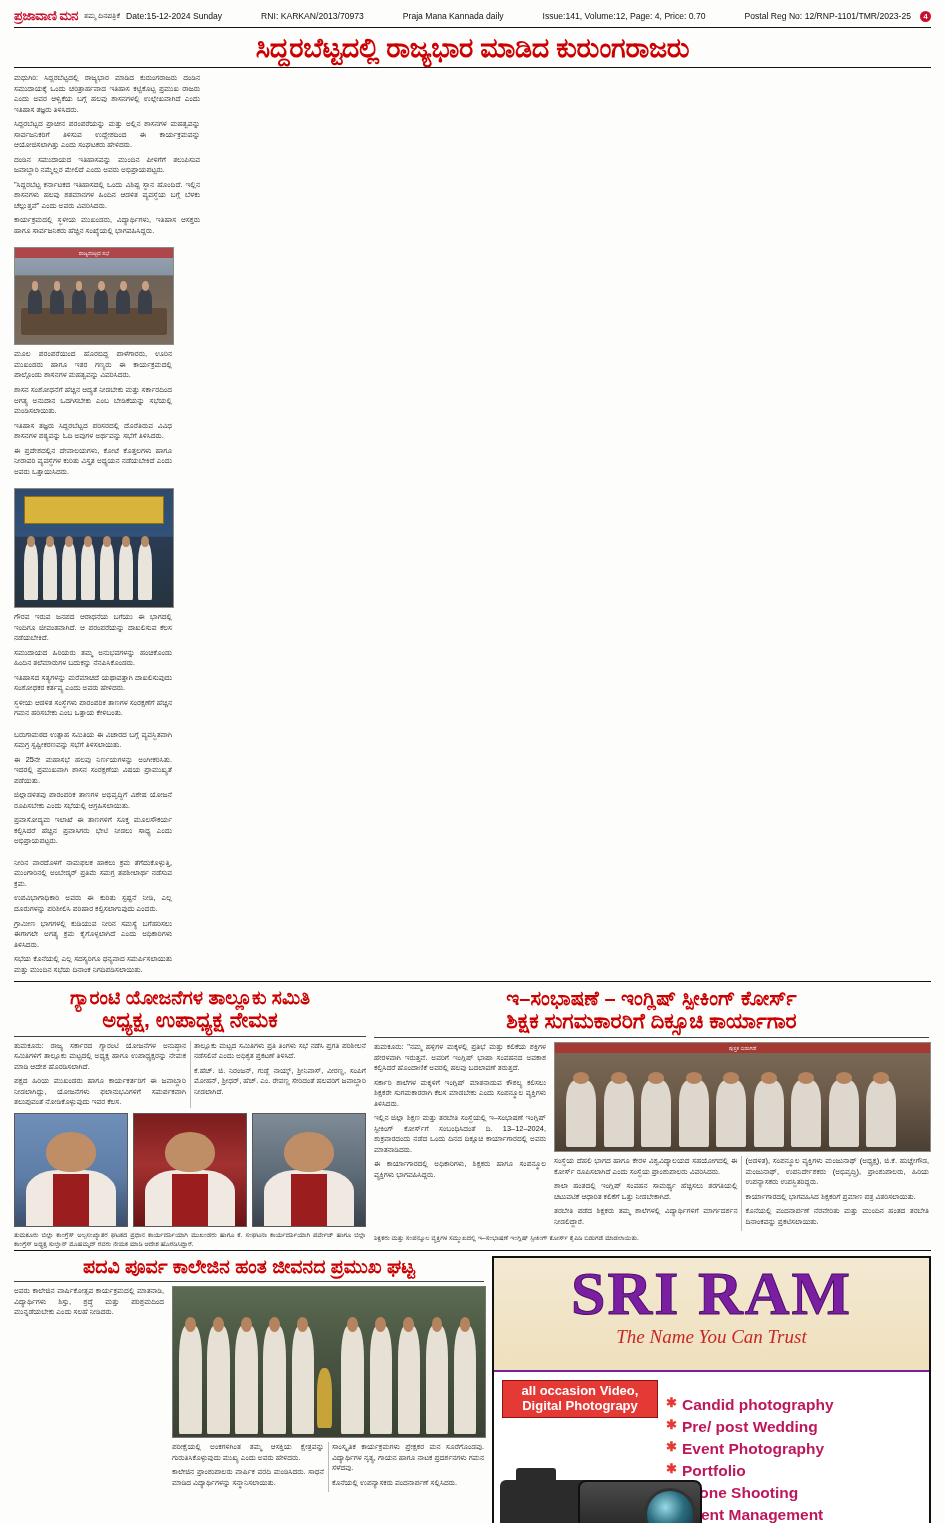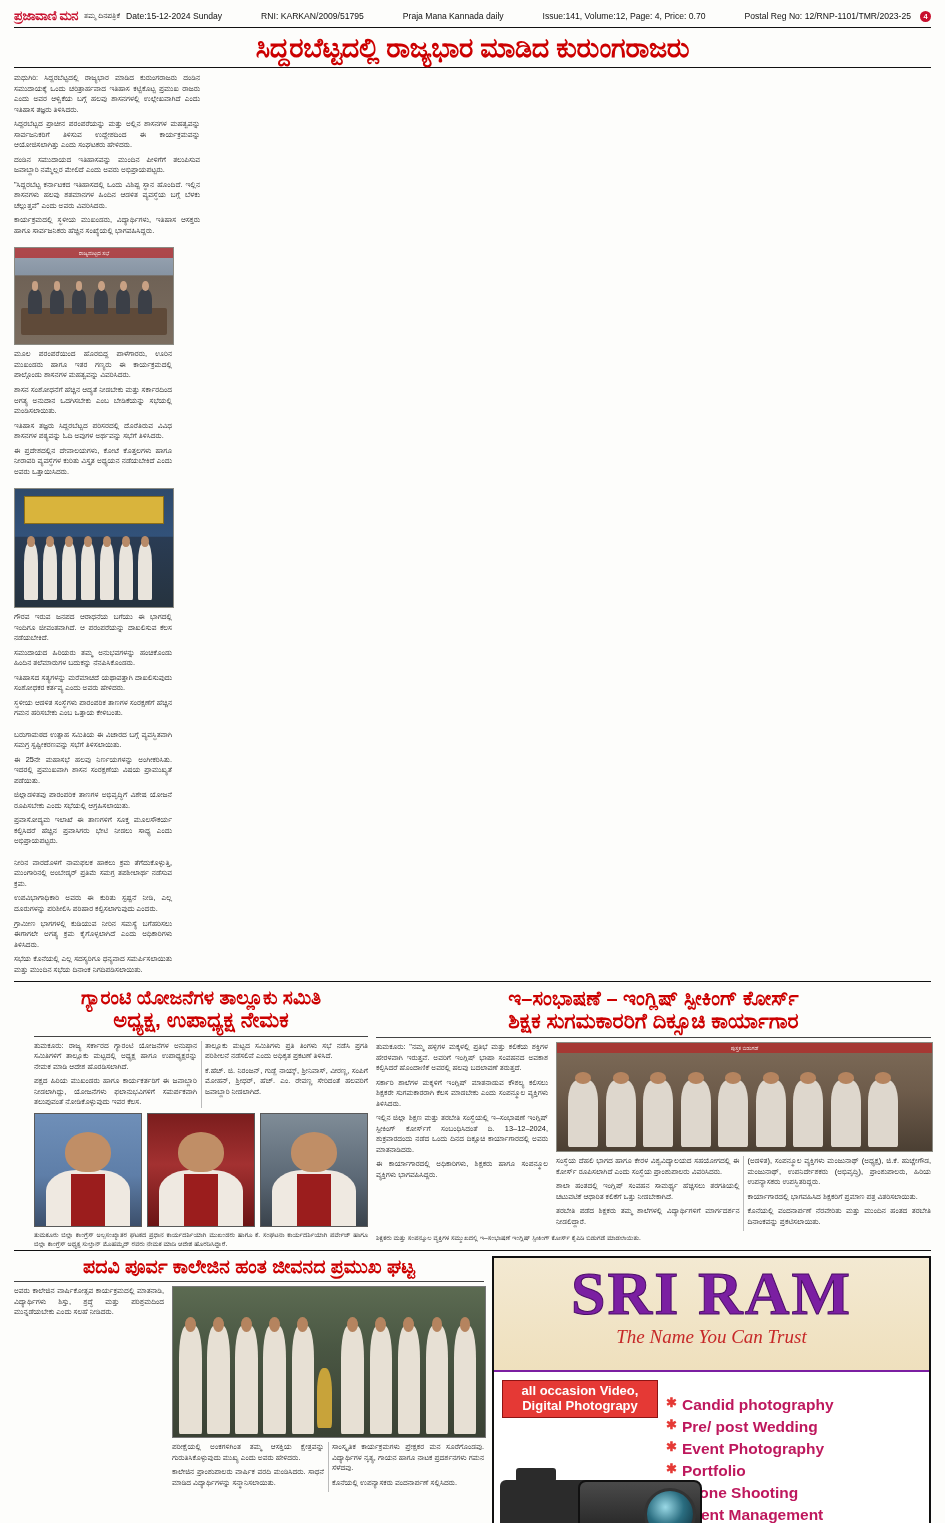--- a/index.html
+++ b/index.html
@@ -157,21 +157,21 @@
   }
 
   
   .sec-head {
     color:#cc0000; font-weight:bold; text-align:center; line-height:1.12;
   }
   .sec-head.s1 { font-size: 19px; }
   .sec-head.s2 { font-size: 21px; }
   .sec-head.s3 { font-size: 20px; }
 
-  .mid-section { display:flex; gap:8px; margin-top:3px;margin-left:20px; }
+  .mid-section { display:flex; gap:8px; margin-top:3px; }
   .mid-left { width: 352px; }
   .mid-right { width: 555px; }
 
   .cols2 { column-count: 2; column-gap: 8px; column-rule: 0.5px solid #bbb; }
 
   
   .bottom-section { display:flex; gap:8px; margin-top:5px; }
   .bl { width: 470px; }
   .br { width: 484px; }
 
@@ -259,21 +259,21 @@
 </head>
 <body>
 
 <div class="page">
 
   <div class="masthead">
     <span class="mast-logo">ಪ್ರಜಾವಾಣಿ ಮನ</span>
     <span class="mast-sub">ತಮ್ಮ ದಿನಪತ್ರಿಕೆ</span>
     <span class="mast-item">Date:15-12-2024 Sunday</span>
     <span class="mast-spacer"></span>
-    <span class="mast-item">RNI: KARKAN/2009/51795</span>
+    <span class="mast-item">RNI: KARKAN/2013/70973</span>
     <span class="mast-spacer"></span>
     <span class="mast-item">Praja Mana Kannada daily</span>
     <span class="mast-spacer"></span>
     <span class="mast-item">Issue:141, Volume:12, Page: 4, Price: 0.70</span>
     <span class="mast-spacer"></span>
     <span class="mast-item">Postal Reg No: 12/RNP-1101/TMR/2023-25</span>
     <span class="circle-num">4</span>
   </div>
 
   <div class="headline">ಸಿದ್ದರಬೆಟ್ಟದಲ್ಲಿ ರಾಜ್ಯಭಾರ ಮಾಡಿದ ಕುರುಂಗರಾಜರು</div>

